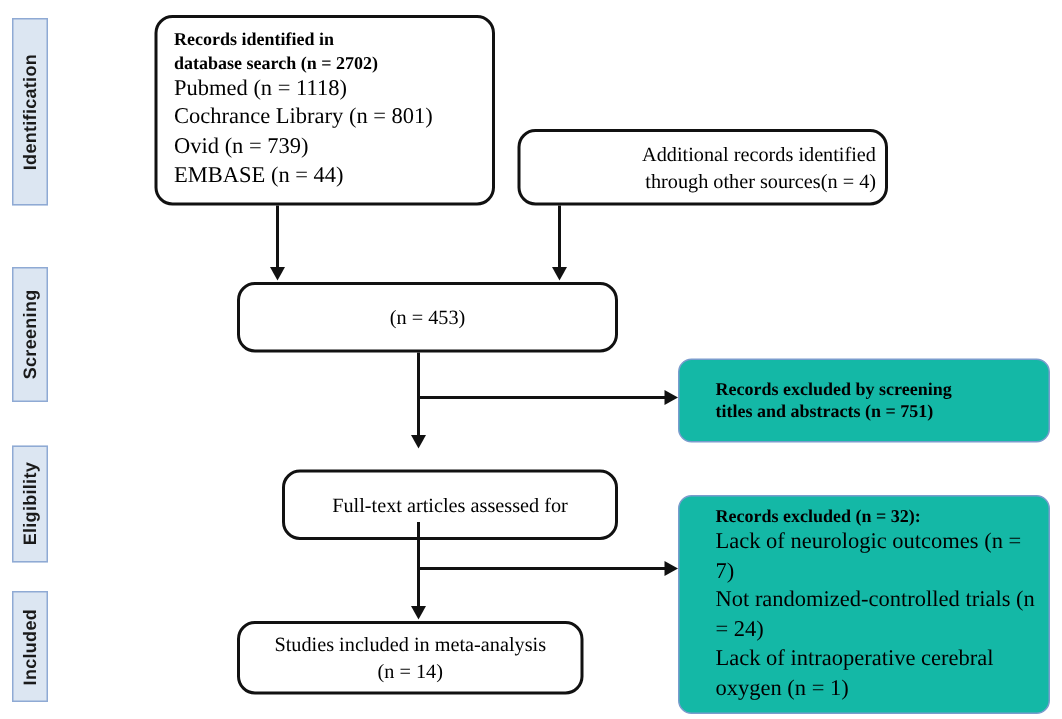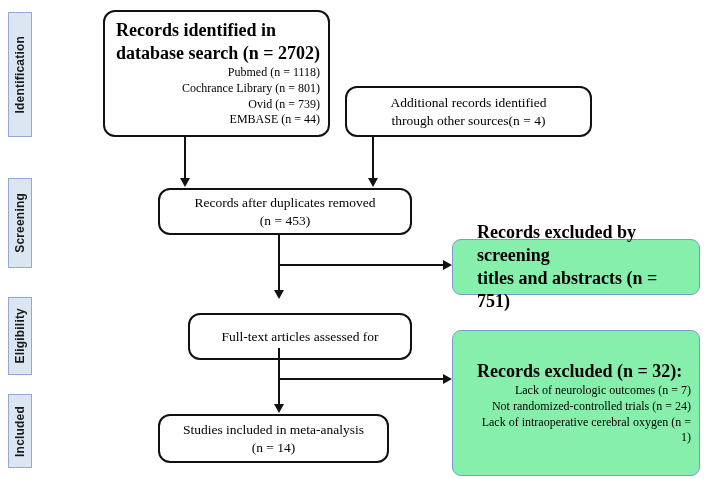--- a/index.html
+++ b/index.html
@@ -47,36 +47,35 @@
     position: absolute;
     box-sizing: border-box;
     border: 2px solid #111111;
     border-radius: 12px;
     background: #ffffff;
     display: flex;
     flex-direction: column;
     justify-content: center;
   }
   .box.blue {
-    background: #86efac;
+    background: #14b8a6;
     border: 1.5px solid #7a9ccd;
     border-radius: 9px;
     padding-left: 24px;
   }
   .box .ttl {
     font-weight: bold;
-    font-size: 18px;
+    font-size: 12px;
     line-height: 1.28;
     color: #000;
   }
   .box .ln {
-    font-size: 12px;
+    font-size: 15px;
     line-height: 1.30;
     color: #000;
-    text-align: right;
   }
   .box .ctr {
     text-align: center;
     font-size: 13.5px;
     line-height: 1.32;
     color: #000;
   }
   .pad-l { padding: 0 8px 0 11px; }
   .pad-c { padding: 0 6px; }
 
@@ -129,33 +128,32 @@
 
   <div class="box pad-l" style="left:103px; top:10px; width:227px; height:127px;">
     <div class="ttl">Records identified in</div>
     <div class="ttl">database search (n = 2702)</div>
     <div class="ln">Pubmed  (n = 1118)</div>
     <div class="ln">Cochrance  Library  (n = 801)</div>
     <div class="ln">Ovid (n = 739)</div>
     <div class="ln">EMBASE  (n = 44)</div>
   </div>
 
-  <div class="box pad-c" style="left:345px; top:86px; width:247px; height:51px;">
+  <div class="box pad-c" style="left:345px; top:86px; width:247px; height:51px;align-items:flex-end;">
     <div class="ctr">Additional  records identified</div>
     <div class="ctr">through other sources(n = 4)</div>
   </div>
 
   <div class="vline" style="left:184px; top:137px; height:42px;"></div>
   <div class="arrow-down" style="left:180px; top:178px;"></div>
 
   <div class="vline" style="left:372px; top:137px; height:42px;"></div>
   <div class="arrow-down" style="left:368px; top:178px;"></div>
 
   <div class="box pad-c" style="left:158px; top:188px; width:254px; height:47px;">
-    <div class="ctr">Records after duplicates removed</div>
     <div class="ctr">(n = 453)</div>
   </div>
 
   <div class="vline" style="left:278px; top:235px; height:56px;"></div>
   <div class="arrow-down" style="left:274px; top:290px;"></div>
 
   <div class="hline" style="left:278px; top:264px; width:166px;"></div>
   <div class="arrow-right" style="left:443px; top:260px;"></div>
 
   <div class="box blue pad-l" style="left:452px; top:239px; width:248px; height:56px;">

